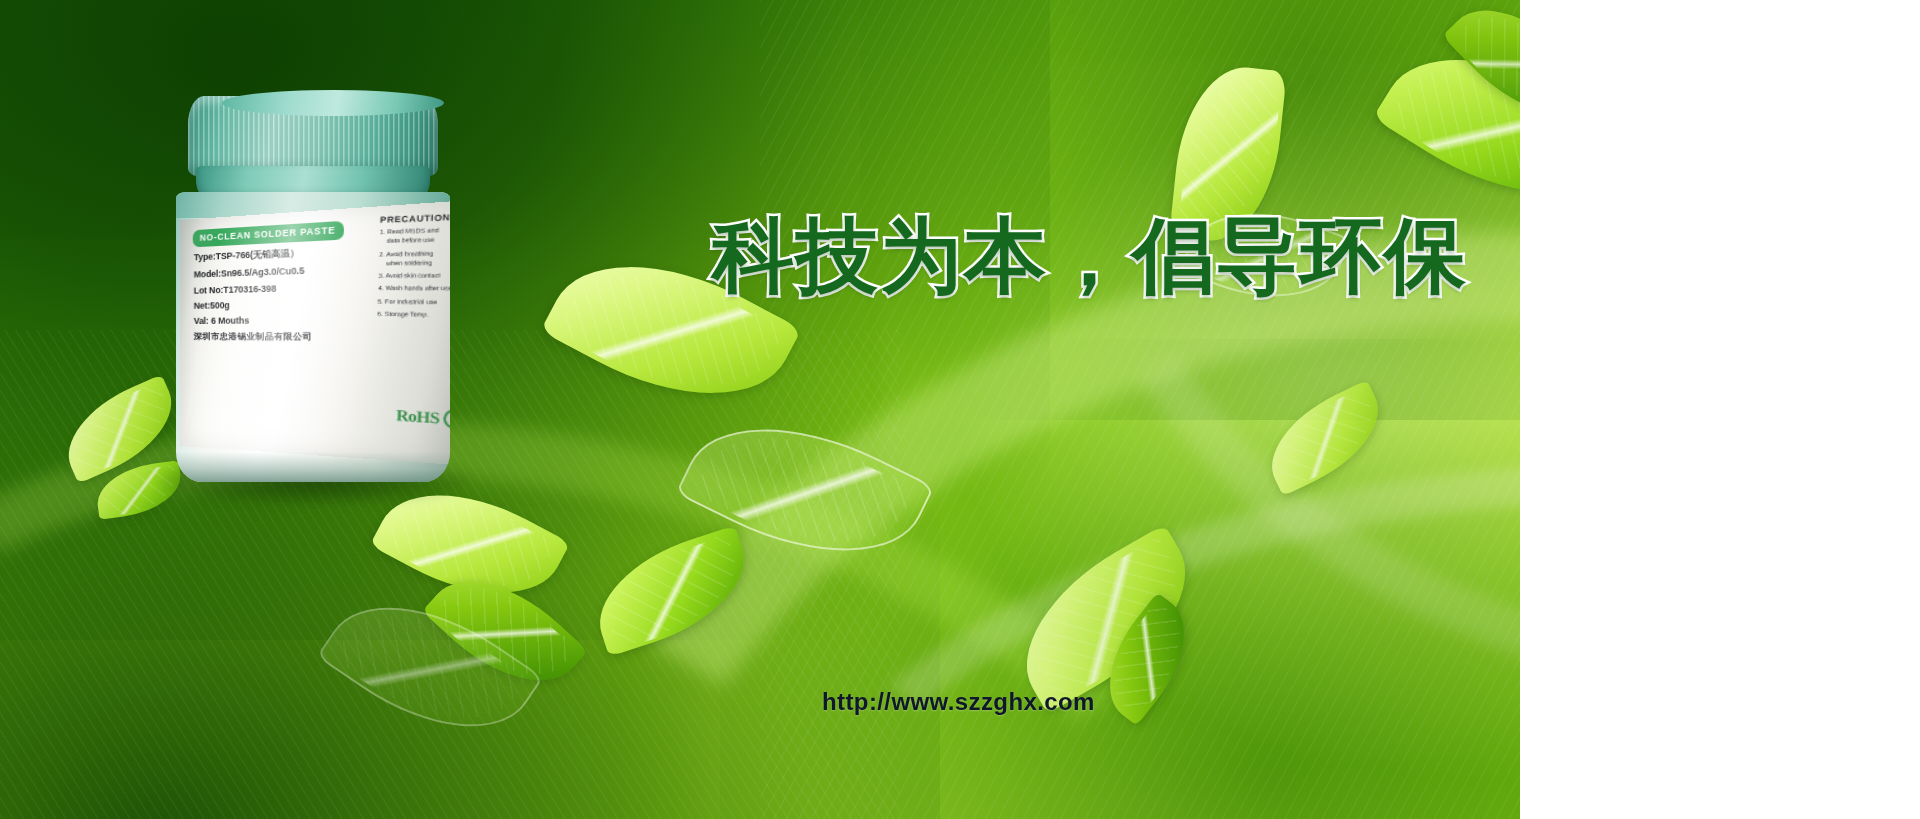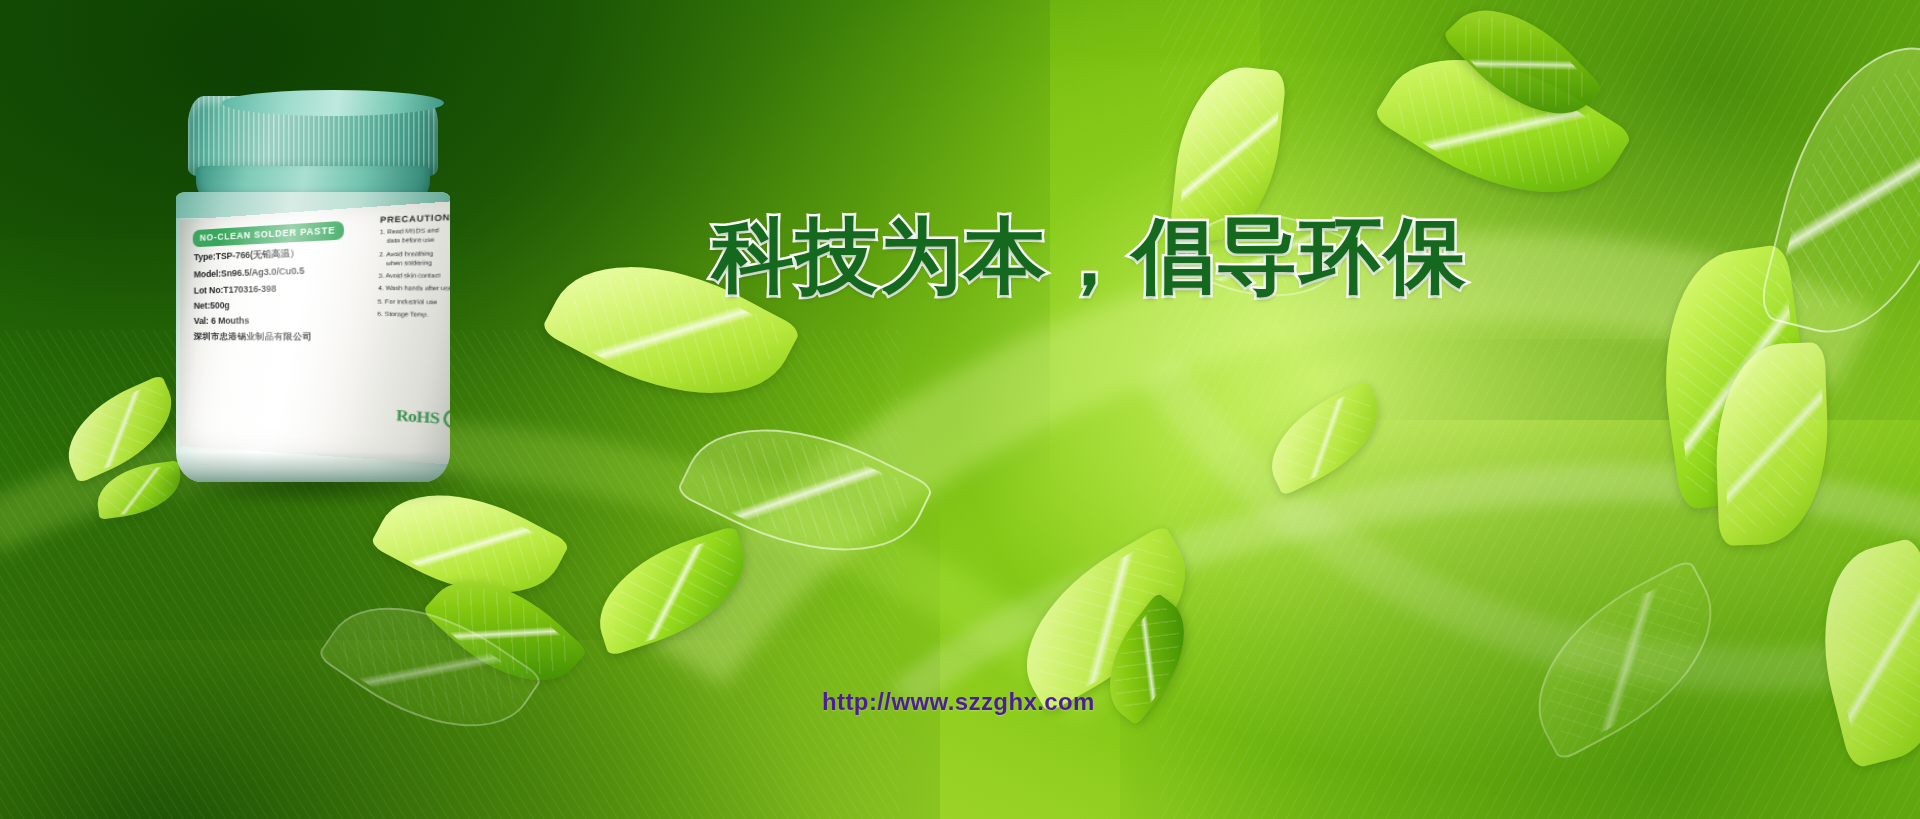--- a/index.html
+++ b/index.html
@@ -6,21 +6,21 @@
   * { box-sizing: border-box; }
   html, body {
     margin: 0; padding: 0;
     width: 1920px; height: 819px;
     overflow: hidden;
     font-family: "Liberation Sans", sans-serif;
   }
 
   #banner {
     position: relative;
-    width: 1920px;
+    width: 1520px;
     height: 819px;
     overflow: hidden;
     background: #5aa800;
     padding-left: 36px;
   }
 
   
   .bg-base {
     position: absolute; inset: 0;
     background:
@@ -270,21 +270,21 @@
     -webkit-text-stroke: 4.5px #2e7d18;
     paint-order: stroke fill;
     text-shadow: 0 2px 4px rgba(20,60,10,0.32);
     line-height: 1;
   }
   #url {
     position: absolute;
     left: 822px; top: 688px;
     font-size: 24px;
     font-weight: bold;
-    color: #4c1d95;
+    color: #0f172a;
     letter-spacing: 0.4px;
     white-space: nowrap;
     text-shadow: 0 1px 2px rgba(255,255,255,0.25);
   }
 </style>
 </head>
 <body>
 
 <div id="banner">
 

